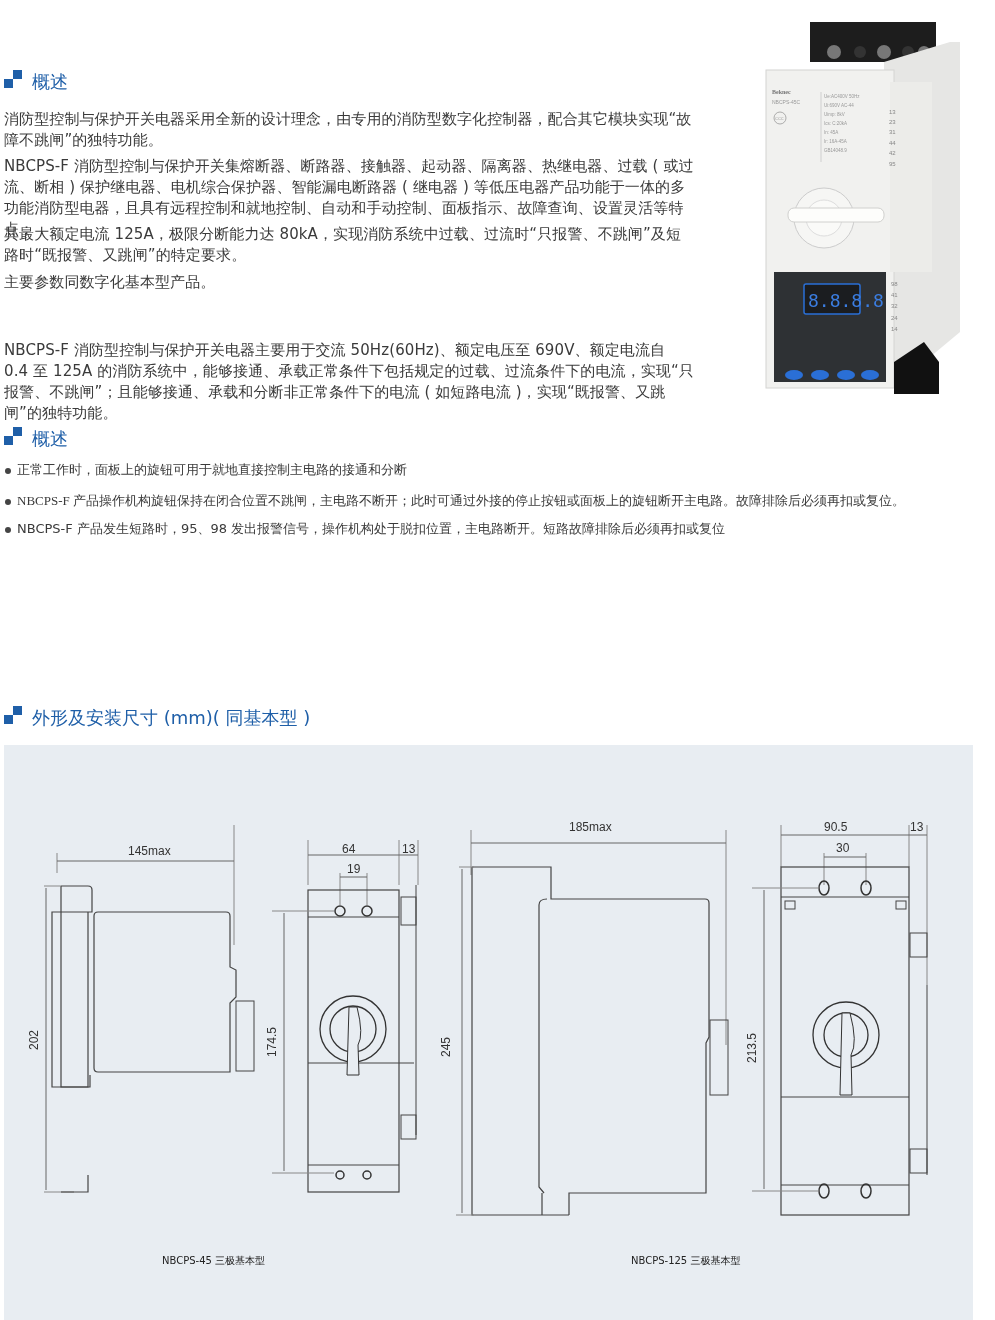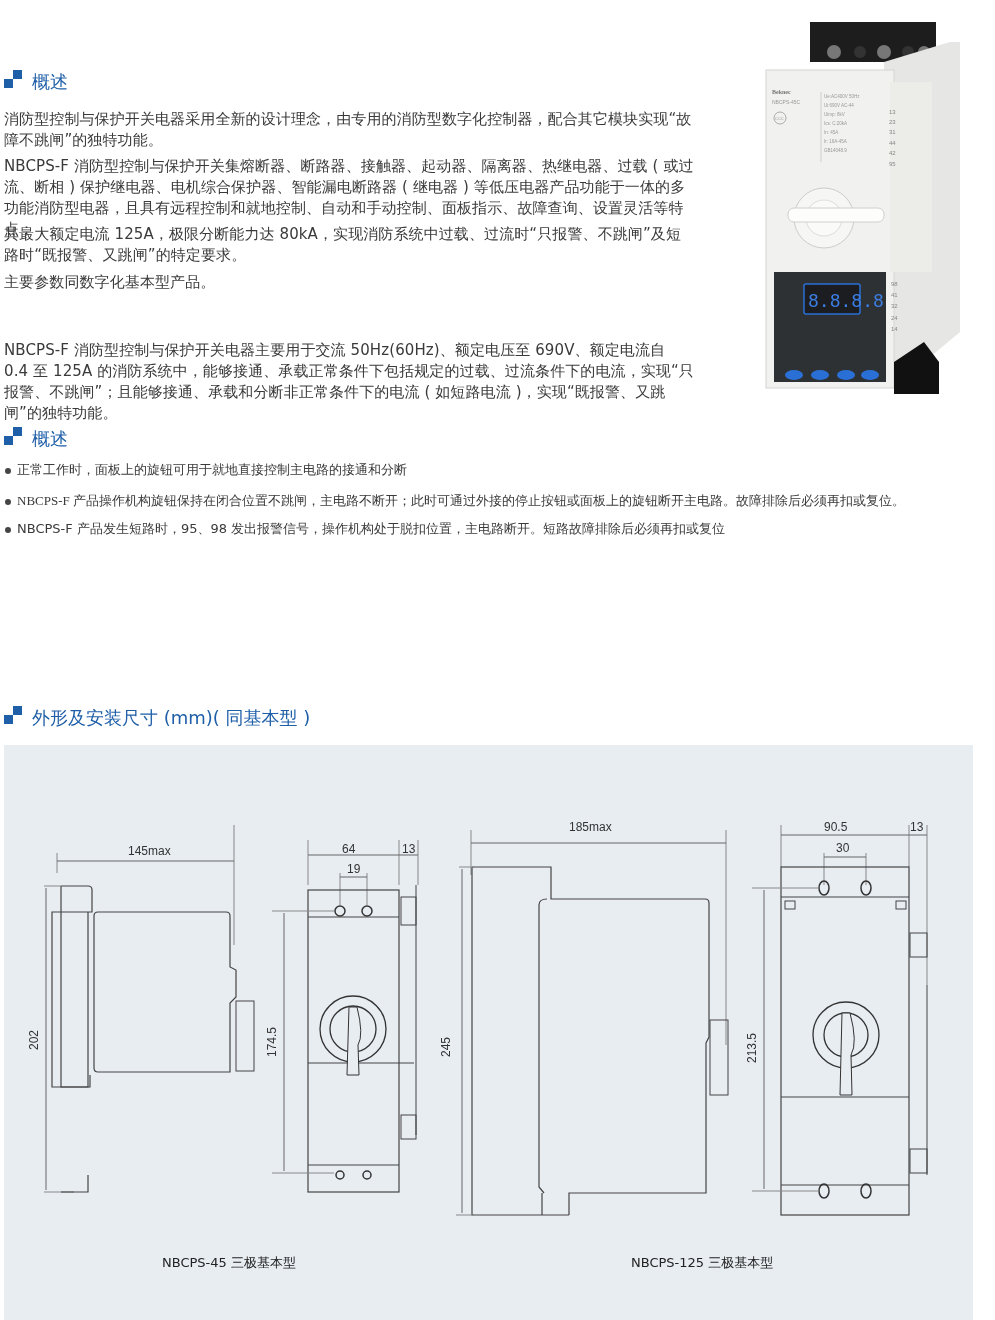--- a/index.html
+++ b/index.html
@@ -16,21 +16,21 @@
   .bullets { position: absolute; left: 4px; top: 458px; width: 975px; list-style: none; }
   .bullets li { position: relative; padding-left: 13px; font-size: 13px; line-height: 23px; color: #3a3a3a; margin-bottom: 5px; }
   .bullets li::before { content: ""; position: absolute; left: 1px; top: 10px; width: 6px; height: 6px; border-radius: 50%; background: #444; }
   .bullets li .cont { display: block; }
 
   
   .product { position: absolute; left: 764px; top: 22px; width: 196px; height: 372px; }
 
   .drawing-panel { position: absolute; left: 4px; top: 745px; width: 969px; height: 575px; background: #e8edf2; }
   .drawing-panel svg { position: absolute; left: 0; top: 0; }
-  .caption { position: absolute; font-size: 13px; color: #222; }
+  .caption { position: absolute; font-size: 10px; color: #222; }
 </style>
 </head>
 <body>
 
 <div class="section-title" style="top:70px;">
   <span class="title-icon">
       <span class="sq1"></span>
       <span class="sq2"></span>
     </span>
   <span>概述</span>

